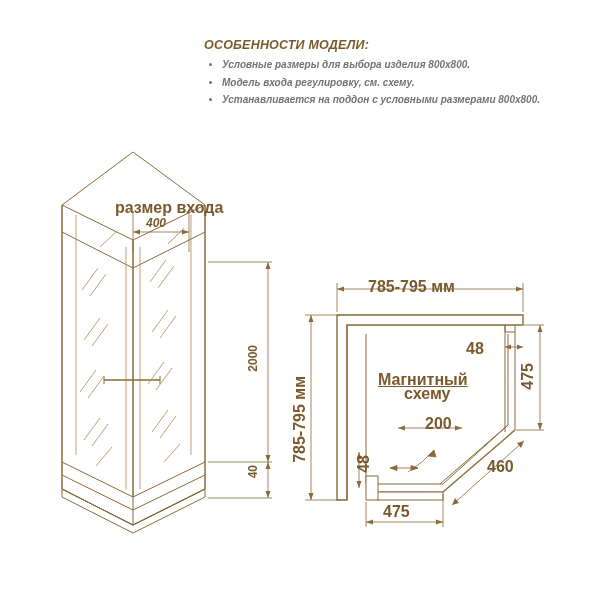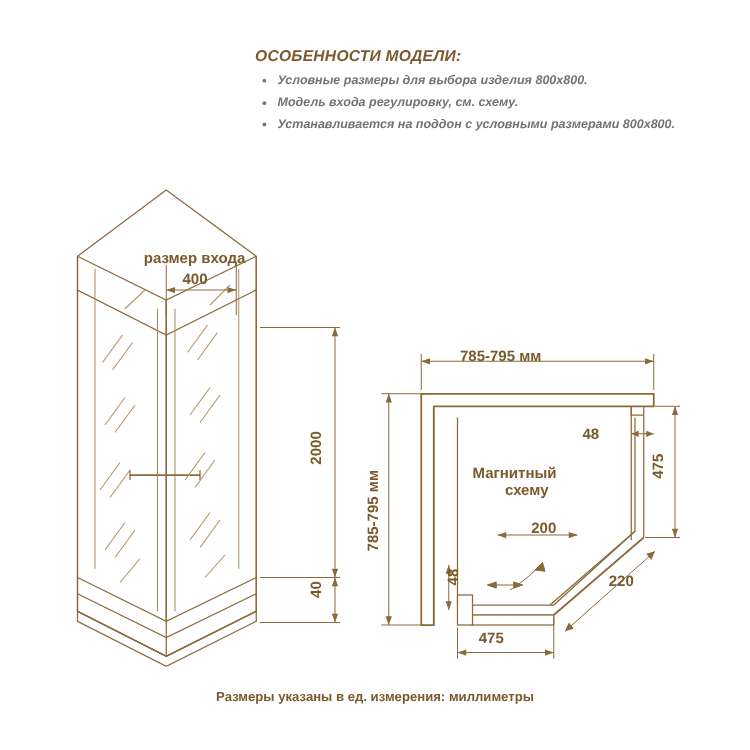--- a/index.html
+++ b/index.html
@@ -6,21 +6,21 @@
   body{width:600px;height:600px;background:#ffffff;
        font-family:"Liberation Sans",sans-serif;color:#7b5a2e;overflow:hidden;}
   .page{position:relative;width:600px;height:600px;}
 
   
   .features{position:absolute;left:204px;top:38px;width:400px;font-style:italic;}
   .features-title{font-size:12.5px;font-weight:bold;letter-spacing:.2px;color:#7a5a2d;}
   .features ul{margin:4px 0 0 0;padding-left:18px;}
   .features li{font-size:10px;line-height:17.5px;color:#737373;font-weight:bold;}
 
-  .lbl{position:absolute;font-size:12px;color:#7a5a2d;font-weight:bold;white-space:nowrap;}
+  .lbl{position:absolute;font-size:16px;color:#7a5a2d;font-weight:bold;white-space:nowrap;}
   .vert{writing-mode:vertical-rl;transform:rotate(180deg);}
 
   svg{position:absolute;left:0;top:0;overflow:visible;}
   .st{fill:none;stroke:#8a6a3b;stroke-width:1;}
   .st2{fill:none;stroke:#8a6a3b;stroke-width:1.4;}
   .thin{fill:none;stroke:#a98a5c;stroke-width:.8;}
   .hatch{fill:none;stroke:#b49468;stroke-width:.9;}
   .dim{fill:none;stroke:#8a6a3b;stroke-width:.8;}
   .fillw{fill:#ffffff;stroke:#8a6a3b;stroke-width:1;}
 
@@ -107,21 +107,21 @@
     <line class="dim" x1="208" y1="262" x2="272" y2="262"></line>
     <line class="dim" x1="208" y1="462" x2="272" y2="462"></line>
 
     <line class="dim" x1="268" y1="462" x2="268" y2="498"></line>
     <polygon fill="#8a6a3b" points="268,462 265.5,469 270.5,469"></polygon>
     <polygon fill="#8a6a3b" points="268,498 265.5,491 270.5,491"></polygon>
     <line class="dim" x1="208" y1="498" x2="272" y2="498"></line>
   </svg>
 
   <div class="lbl" style="left:115px;top:199px;">размер входа</div>
-  <div class="lbl" style="left:146px;top:216px;font-size:12px;">400</div>
+  <div class="lbl" style="left:146px;top:216px;font-size:12px;font-style:italic;">400</div>
   <div class="lbl vert" style="left:246px;top:345px;font-size:12px;">2000</div>
   <div class="lbl vert" style="left:246px;top:465px;font-size:12px;">40</div>
 
   <svg width="600" height="600">
 
     <polyline class="st2" points="337,315 523,315 523,325 347,325 347,500 337,500 337,315"></polyline>
     <line class="st" x1="347" y1="325" x2="347" y2="500"></line>
 
     <line class="st" x1="515" y1="325" x2="515" y2="430"></line>
     <line class="st" x1="505" y1="325" x2="505" y2="432"></line>
@@ -184,24 +184,23 @@
     <line class="dim" x1="443" y1="494" x2="443" y2="527"></line>
 
     <line class="dim" x1="359" y1="452" x2="359" y2="488"></line>
     <polygon fill="#8a6a3b" points="359,452 356.5,459 361.5,459"></polygon>
     <polygon fill="#8a6a3b" points="359,488 356.5,481 361.5,481"></polygon>
   </svg>
 
   <div class="lbl" style="left:368px;top:278px;">785-795 мм</div>
   <div class="lbl vert" style="left:291px;top:376px;">785-795 мм</div>
 
-  <div class="lbl" style="left:378px;top:371px;">Магнитный</div>
+  <div class="lbl" style="left:378px;top:371px;text-decoration:underline;">Магнитный</div>
   <div class="lbl" style="left:404px;top:385px;">схему</div>
 
   <div class="lbl" style="left:466px;top:340px;">48</div>
   <div class="lbl vert" style="left:519px;top:363px;">475</div>
   <div class="lbl" style="left:425px;top:415px;">200</div>
-  <div class="lbl" style="left:487px;top:458px;">220</div>
+  <div class="lbl" style="left:487px;top:458px;">460</div>
   <div class="lbl vert" style="left:355px;top:455px;">48</div>
   <div class="lbl" style="left:383px;top:503px;">475</div>
 
-  <div class="footer">Размеры указаны в ед. измерения: миллиметры</div>
 </div>
 
 </body></html>

